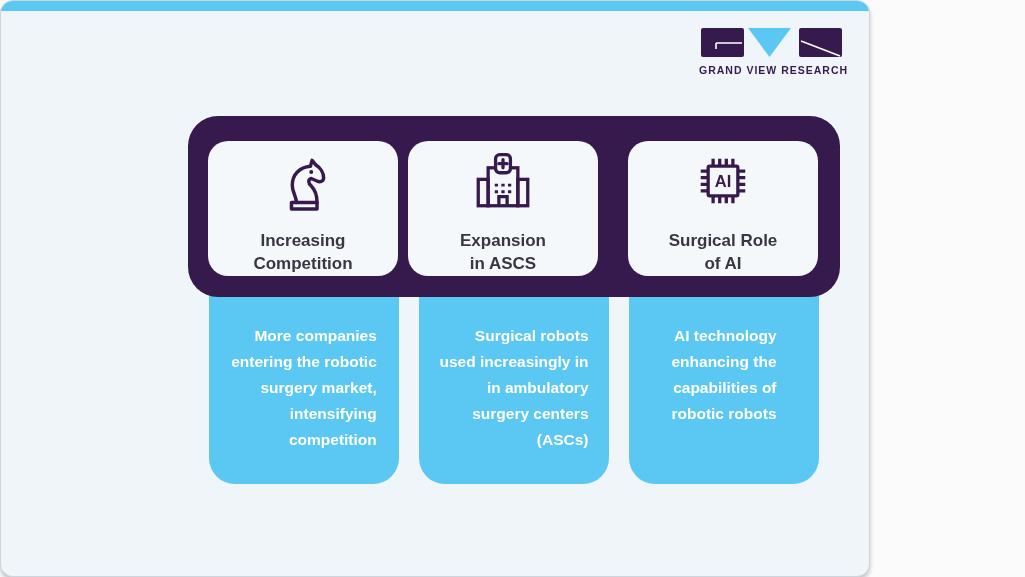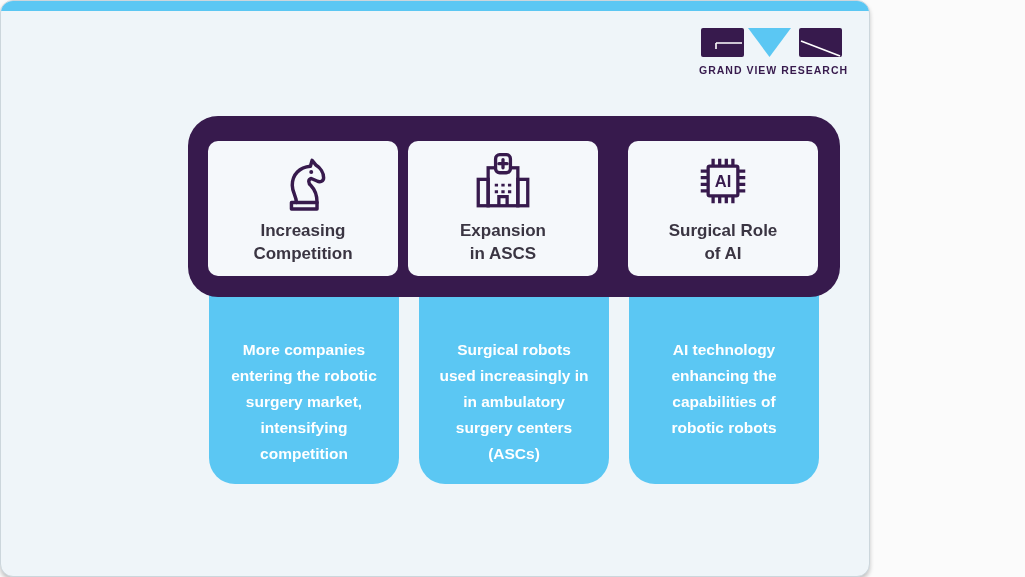--- a/index.html
+++ b/index.html
@@ -24,41 +24,41 @@
     color:#371a4d; white-space:nowrap;
   }
 
   
   .purple-panel {
     position:absolute; left:187px; top:115px; width:652px; height:181px;
     background:#371a4d; border-radius:30px; z-index:2;
   }
   .tile {
     position:absolute; top:25px; width:190px; height:135px;
-    background:#f5f8fb; border-radius:10px;
+    background:#f5f8fb; border-radius:20px;
     display:flex; flex-direction:column; align-items:center;
     padding-top:6px;
   }
   .tile.t0 { left:20px; } .tile.t1 { left:220px; } .tile.t2 { left:440px; }
   .tile-icon { width:68px; height:68px; display:flex; align-items:center; justify-content:center; }
   .tile-title {
-    margin-top:4px; font-size:17px; line-height:23px; font-weight:700;
+    margin-top:14px; font-size:17px; line-height:23px; font-weight:700;
     color:#3a3542; text-align:center; white-space:pre-line;
   }
 
   
   .detail {
     position:absolute; top:290px; width:190px; height:193px;
     background:#5bc7f3; border-radius:0 0 26px 26px; z-index:1;
     display:flex; justify-content:center;
   }
   .detail.d0 { left:208px; } .detail.d1 { left:418px; } .detail.d2 { left:628px; }
   .detail-text {
-    margin-top:46px; font-size:15.5px; line-height:26px; font-weight:700;
-    color:#ffffff; text-align:center; white-space:pre-line;
+    margin-top:32px; font-size:15.5px; line-height:26px; font-weight:700;
+    color:#ffffff; text-align:right; white-space:pre-line;
   }
 
   svg { display:block; }
 </style>
 </head>
 <body>
 
 <div class="canvas">
   <div class="frame">
     <div class="topbar"></div>

